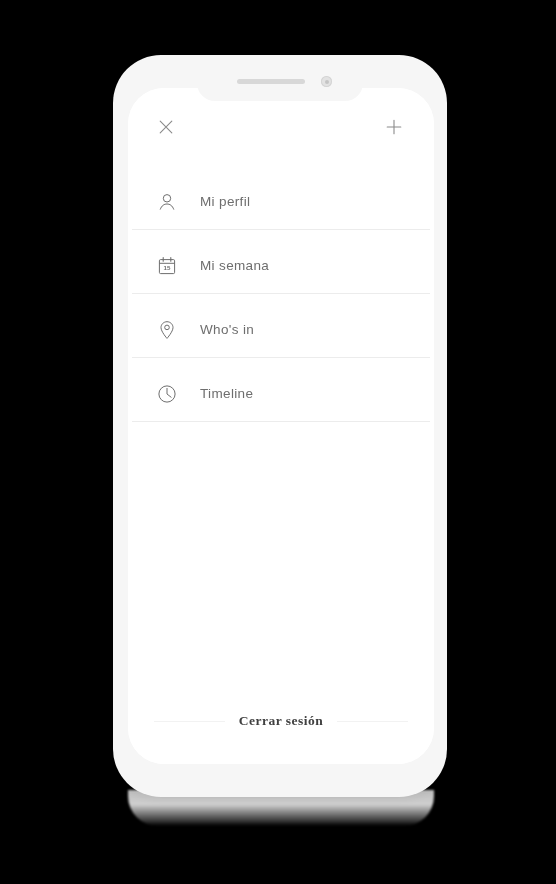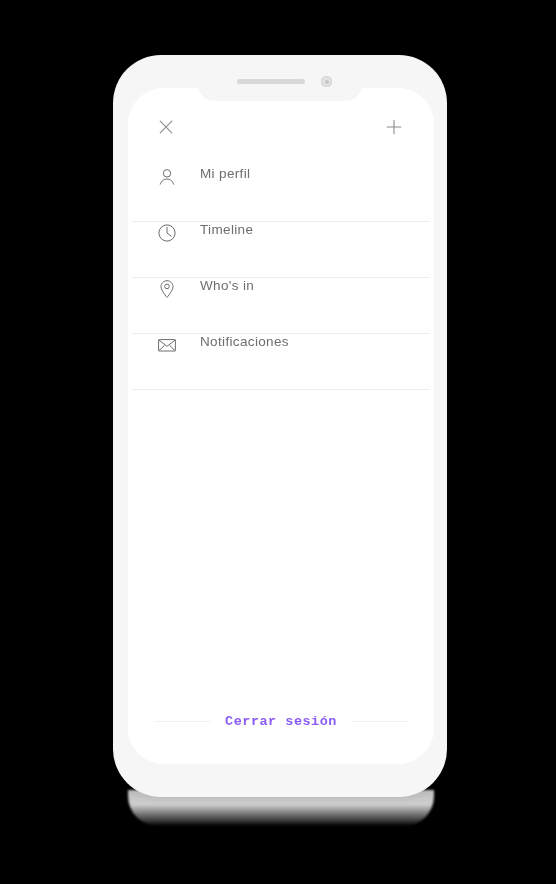--- a/index.html
+++ b/index.html
@@ -97,21 +97,22 @@
   .topbar-btn svg{display:block;}
 
   #menu-list{
     flex:0 0 auto;
     padding:0 2px;
     box-sizing:border-box;
   }
   .menu-item{
     height:56px;
     display:flex;
-    margin:0 2px;
+    align-items:center;
+    margin:8px 2px;
     padding-left:24px;
     box-sizing:border-box;
     border-bottom:1px solid #ececec;
     cursor:pointer;
   }
   .menu-item:last-child{border-bottom:1px solid #ececec;}
   .menu-icon{
     width:22px;height:22px;
     flex:0 0 22px;
     display:flex;align-items:center;justify-content:center;
@@ -143,24 +144,24 @@
     height:1px;
     background:#f2f2f2;
   }
   #logout-button{
     position:relative;
     background:#ffffff;
     padding:0 14px;
     font-size:13.5px;
     font-weight:700;
     letter-spacing:0.5px;
-    color:#8b5cf6;
+    color:#404040;
     cursor:pointer;
     border:none;
-    font-family:Liberation Mono, monospace;
+    font-family:Liberation Serif, serif;
   }
 </style>
 </head>
 <body>
 
 <div id="phone-shadow"></div>
 
 <div id="phone-frame"></div>
 
 <div id="phone-screen">
@@ -189,52 +190,53 @@
         <span class="menu-icon">
           <svg width="22" height="22" viewBox="0 0 22 22">
             <circle cx="11" cy="7.3" r="3.7" fill="none" stroke="#6e6e6e" stroke-width="1"></circle>
             <path d="M4.3 18.2 C5.6 14.6 8.1 13 11 13 C13.9 13 16.4 14.6 17.7 18.2" fill="none" stroke="#6e6e6e" stroke-width="1" stroke-linecap="round"></path>
           </svg>
         </span>
         <span class="menu-label">Mi perfil</span>
       </div>
 
 
-
+      <div class="menu-item">
+        <span class="menu-icon">
+          <svg width="22" height="22" viewBox="0 0 22 22">
+            <rect x="3.4" y="4.6" width="15.2" height="14" rx="1.2" fill="none" stroke="#6e6e6e" stroke-width="1"></rect>
+            <path d="M3.4 8.3 L18.6 8.3" stroke="#6e6e6e" stroke-width="1" fill="none"></path>
+            <path d="M7.2 2.6 L7.2 6.2 M14.8 2.6 L14.8 6.2" stroke="#6e6e6e" stroke-width="1.1" fill="none" stroke-linecap="round"></path>
+            <text x="11" y="15.4" text-anchor="middle" font-family="Liberation Sans, sans-serif" font-size="6.2" font-weight="700" fill="#6e6e6e">15</text>
+          </svg>
+        </span>
+        <span class="menu-label">Mi semana</span>
+      </div>
+
+
+      <div class="menu-item">
+        <span class="menu-icon">
+          <svg width="22" height="22" viewBox="0 0 22 22">
+            <path d="M11 19.4 C11 19.4 17 12.6 17 8.6 C17 5.3 14.3 2.7 11 2.7 C7.7 2.7 5 5.3 5 8.6 C5 12.6 11 19.4 11 19.4 Z" fill="none" stroke="#6e6e6e" stroke-width="1" stroke-linejoin="round"></path>
+            <circle cx="11" cy="8.4" r="2.3" fill="none" stroke="#6e6e6e" stroke-width="1"></circle>
+          </svg>
+        </span>
+        <span class="menu-label">Who's in</span>
+      </div>
 
       <div class="menu-item">
         <span class="menu-icon">
           <svg width="22" height="22" viewBox="0 0 22 22">
             <circle cx="11" cy="11" r="8.1" fill="none" stroke="#6e6e6e" stroke-width="1"></circle>
             <path d="M11 5.4 L11 11 L15.1 14.2" fill="none" stroke="#6e6e6e" stroke-width="1" stroke-linecap="round" stroke-linejoin="round"></path>
           </svg>
         </span>
         <span class="menu-label">Timeline</span>
       </div>
 
-      <div class="menu-item">
-        <span class="menu-icon">
-          <svg width="22" height="22" viewBox="0 0 22 22">
-            <path d="M11 19.4 C11 19.4 17 12.6 17 8.6 C17 5.3 14.3 2.7 11 2.7 C7.7 2.7 5 5.3 5 8.6 C5 12.6 11 19.4 11 19.4 Z" fill="none" stroke="#6e6e6e" stroke-width="1" stroke-linejoin="round"></path>
-            <circle cx="11" cy="8.4" r="2.3" fill="none" stroke="#6e6e6e" stroke-width="1"></circle>
-          </svg>
-        </span>
-        <span class="menu-label">Who's in</span>
-      </div>
-
-      <div class="menu-item">
-        <span class="menu-icon">
-          <svg width="22" height="22" viewBox="0 0 22 22">
-            <rect x="2.6" y="5.6" width="16.8" height="11.4" rx="0.6" fill="none" stroke="#6e6e6e" stroke-width="1"></rect>
-            <path d="M2.6 5.9 L11 12.3 L19.4 5.9" fill="none" stroke="#6e6e6e" stroke-width="1" stroke-linejoin="round"></path>
-            <path d="M2.9 16.7 L8.5 11.3 M19.1 16.7 L13.5 11.3" fill="none" stroke="#6e6e6e" stroke-width="1"></path>
-          </svg>
-        </span>
-        <span class="menu-label">Notificaciones</span>
-      </div>
 
     </div>
 
     <div id="menu-spacer"></div>
 
     <div id="logout-wrap">
       <div id="logout-rule"></div>
       <button id="logout-button">Cerrar sesión</button>
     </div>
 

